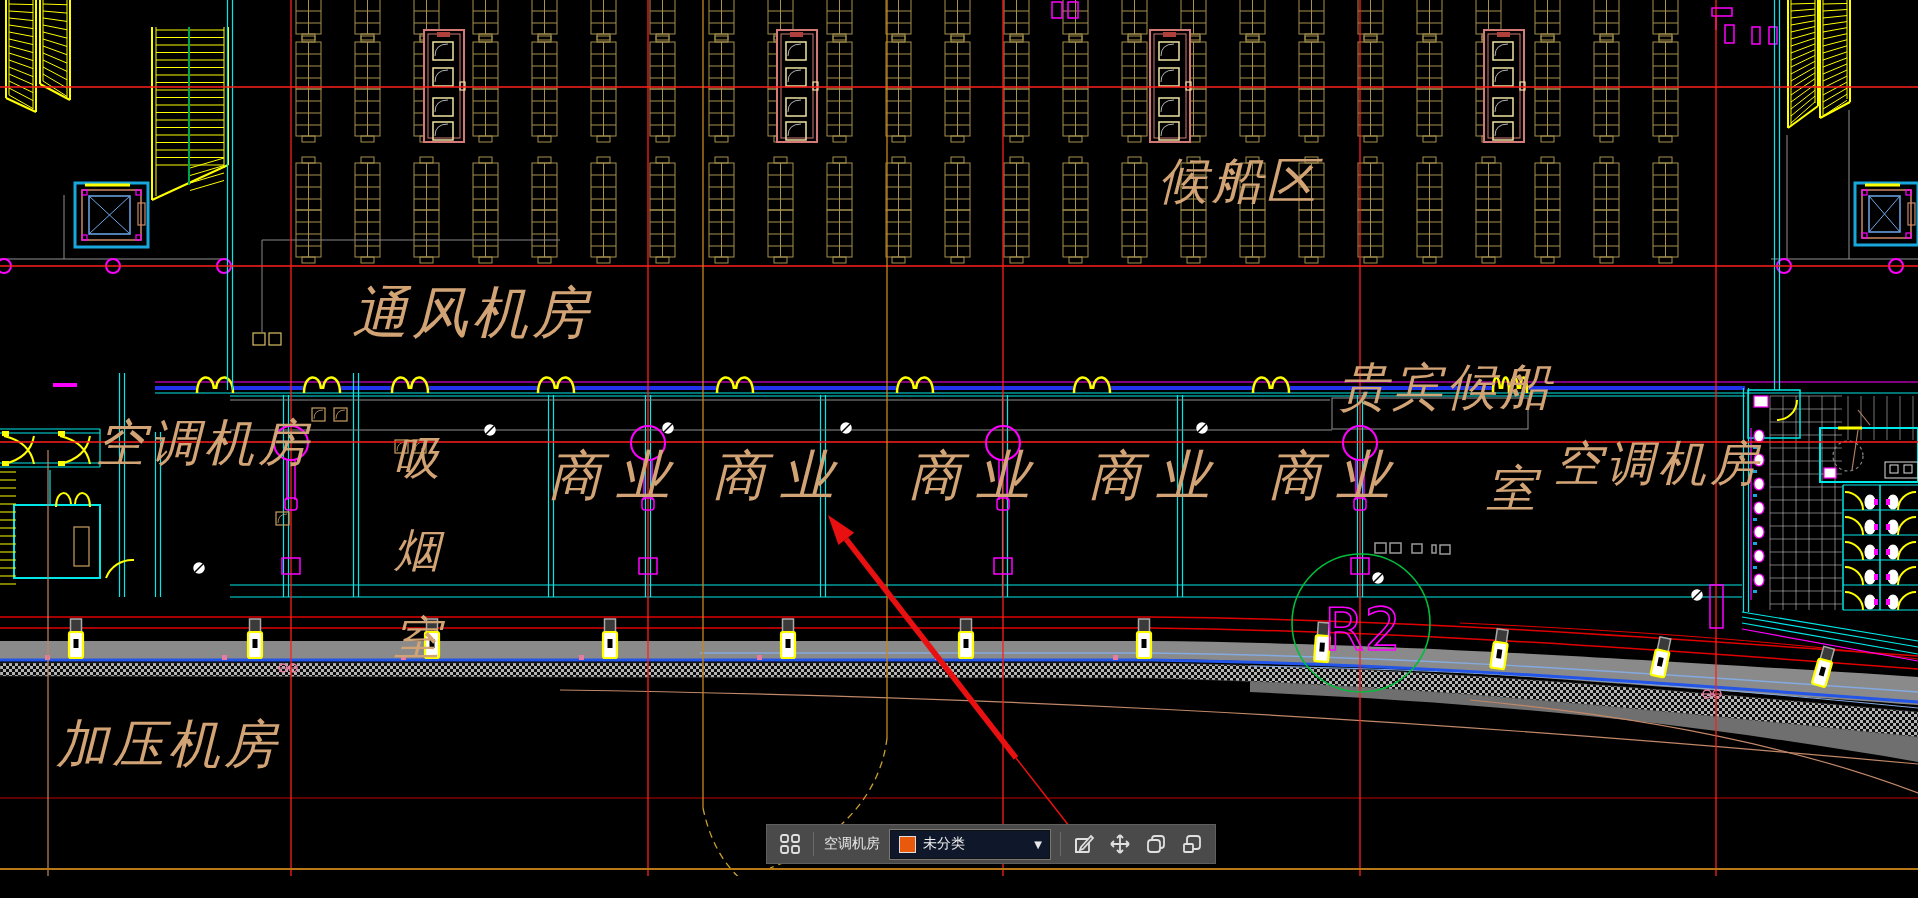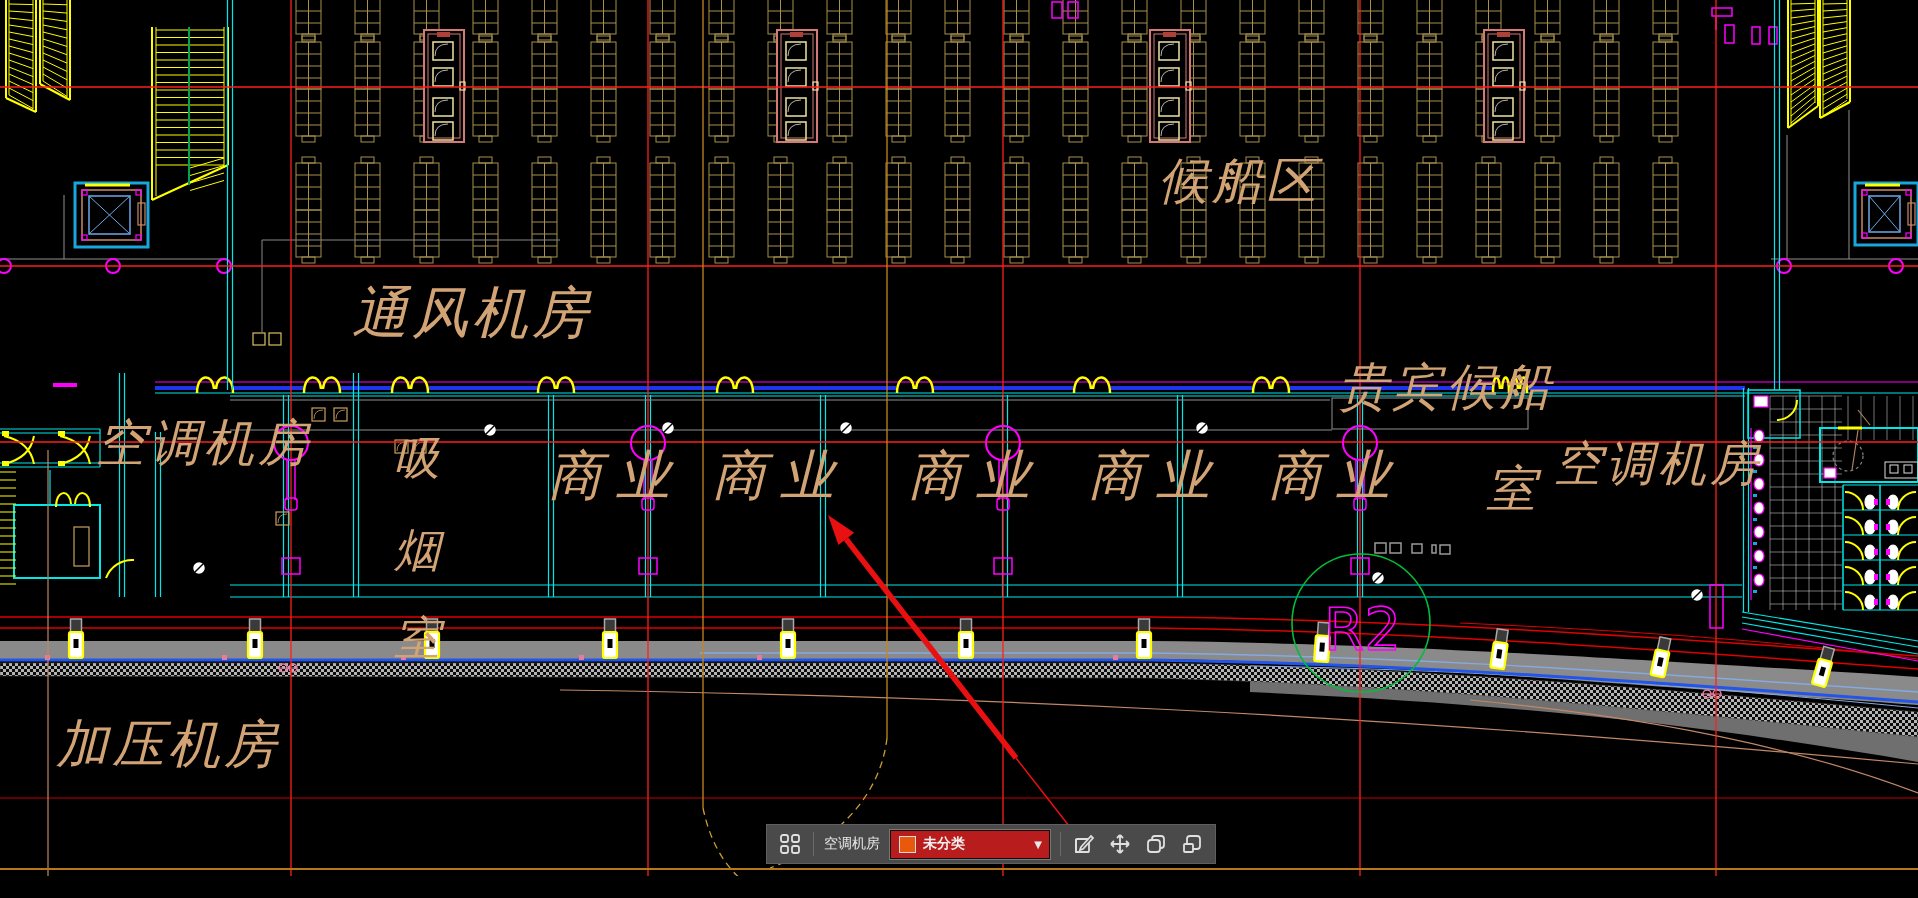--- a/index.html
+++ b/index.html
@@ -5,22 +5,22 @@
   html,body{margin:0;padding:0;background:#000;}
   .canvas{position:relative;width:1918px;height:898px;background:#000;overflow:hidden;
           font-family:"DejaVu Sans","Liberation Sans",sans-serif;}
   svg#cad{position:absolute;left:0;top:0;}
   
   .float-toolbar{position:absolute;left:766px;top:824px;height:38px;display:flex;align-items:center;
     background:#4a4a4a;border:1px solid #5f5f5f;padding:0 10px;gap:10px;z-index:5;}
   .ft-sep{width:1px;height:24px;background:#6a6a6a;}
   .ft-label{color:#e8e8e8;font-size:14px;white-space:nowrap;}
   .ft-icon{width:26px;height:26px;display:flex;align-items:center;justify-content:center;cursor:pointer;}
-  .dropdown{display:flex;align-items:center;background:#b91c1c;border:1px solid #111;outline:1px solid #777;
-    height:27px;width:158px;cursor:pointer;font-weight:bold;}
+  .dropdown{display:flex;align-items:center;background:#0f172a;border:1px solid #111;outline:1px solid #777;
+    height:27px;width:158px;cursor:pointer;}
   .swatch{width:15px;height:15px;margin:0 7px 0 8px;border:1px solid #ddd;}
   .dd-text{color:#f0f0f0;font-size:14px;flex:1;white-space:nowrap;overflow:hidden;}
   .dd-arrow{width:22px;height:100%;display:flex;align-items:center;justify-content:center;color:#e8e8e8;font-size:10px;}
   
   .tabbar{position:absolute;left:0;bottom:0;width:100%;height:22px;background:#f2f2f2;display:flex;align-items:stretch;z-index:6;}
   .tab-corner{width:30px;background:#111;clip-path:polygon(0 0,100% 0,55% 100%,0 100%);}
   .tab{display:flex;align-items:center;justify-content:center;font-size:13px;padding:0 16px;cursor:pointer;
        clip-path:polygon(9px 0,100% 0,calc(100% - 9px) 100%,0 100%);}
   .tab-model{background:#121212;color:#fff;margin-left:-6px;}
   .tab2-outer{background:#555;clip-path:polygon(9px 0,100% 0,calc(100% - 9px) 100%,0 100%);

